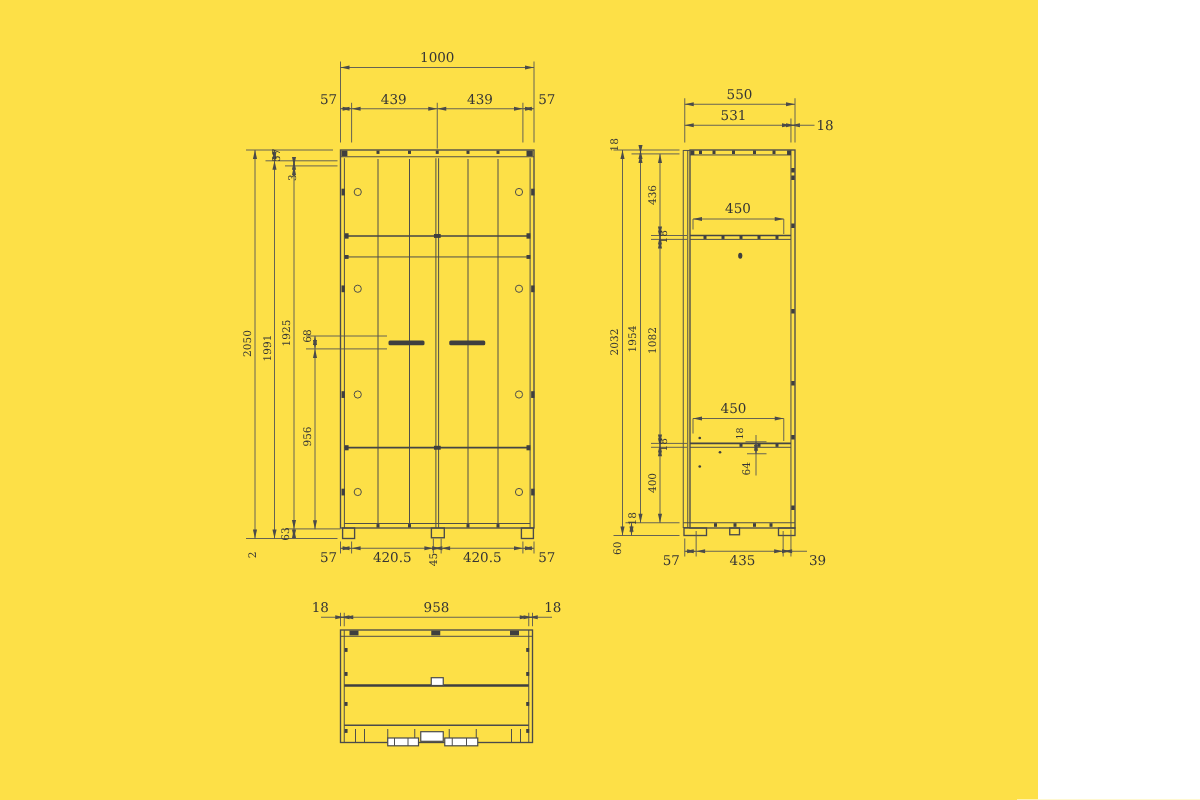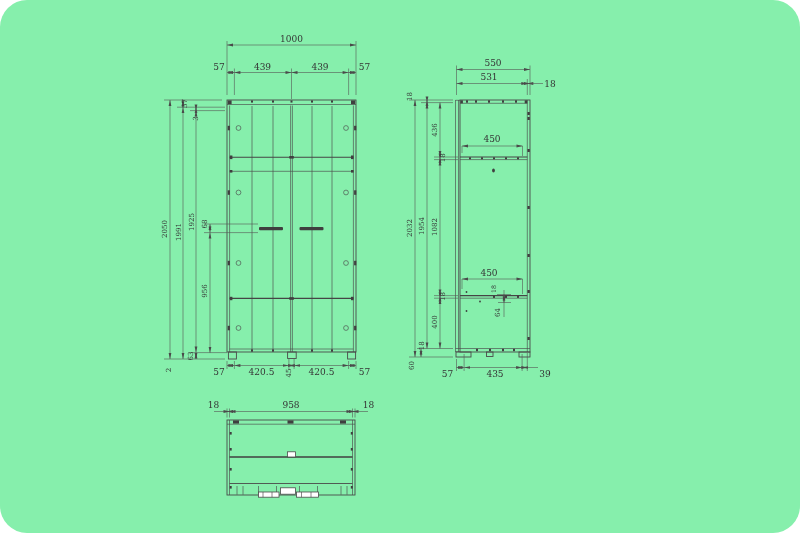--- a/index.html
+++ b/index.html
@@ -1,16 +1,16 @@
 <!DOCTYPE html>
 <html><head>
 <meta charset="utf-8">
 <style>
   html,body{margin:0;padding:0;background:#ffffff;}
-  .page{position:relative;width:800px;height:533px;background:#86efac;overflow:hidden;border-radius:27px;}
+  .page{position:relative;width:692px;height:533px;background:#fde047;overflow:hidden;}
   svg{display:block;}
   .ln{stroke:#4a4a4a;stroke-width:.9;fill:none;}
   .thin{stroke:#4a4a4a;stroke-width:.65;fill:none;}
   .thick{stroke:#3f3f3f;stroke-width:1.6;fill:none;}
   .med{stroke:#454545;stroke-width:1.1;fill:none;}
   .dim{stroke:#555555;stroke-width:.6;fill:none;}
   .fl{fill:#3f3f3f;stroke:none;}
   .wh{fill:#ffffff;stroke:#4a4a4a;stroke-width:.8;}
   text{font-family:"DejaVu Serif","Liberation Serif",serif;font-size:9px;fill:#353535;text-anchor:middle;}
   .sm{font-size:7px;}

